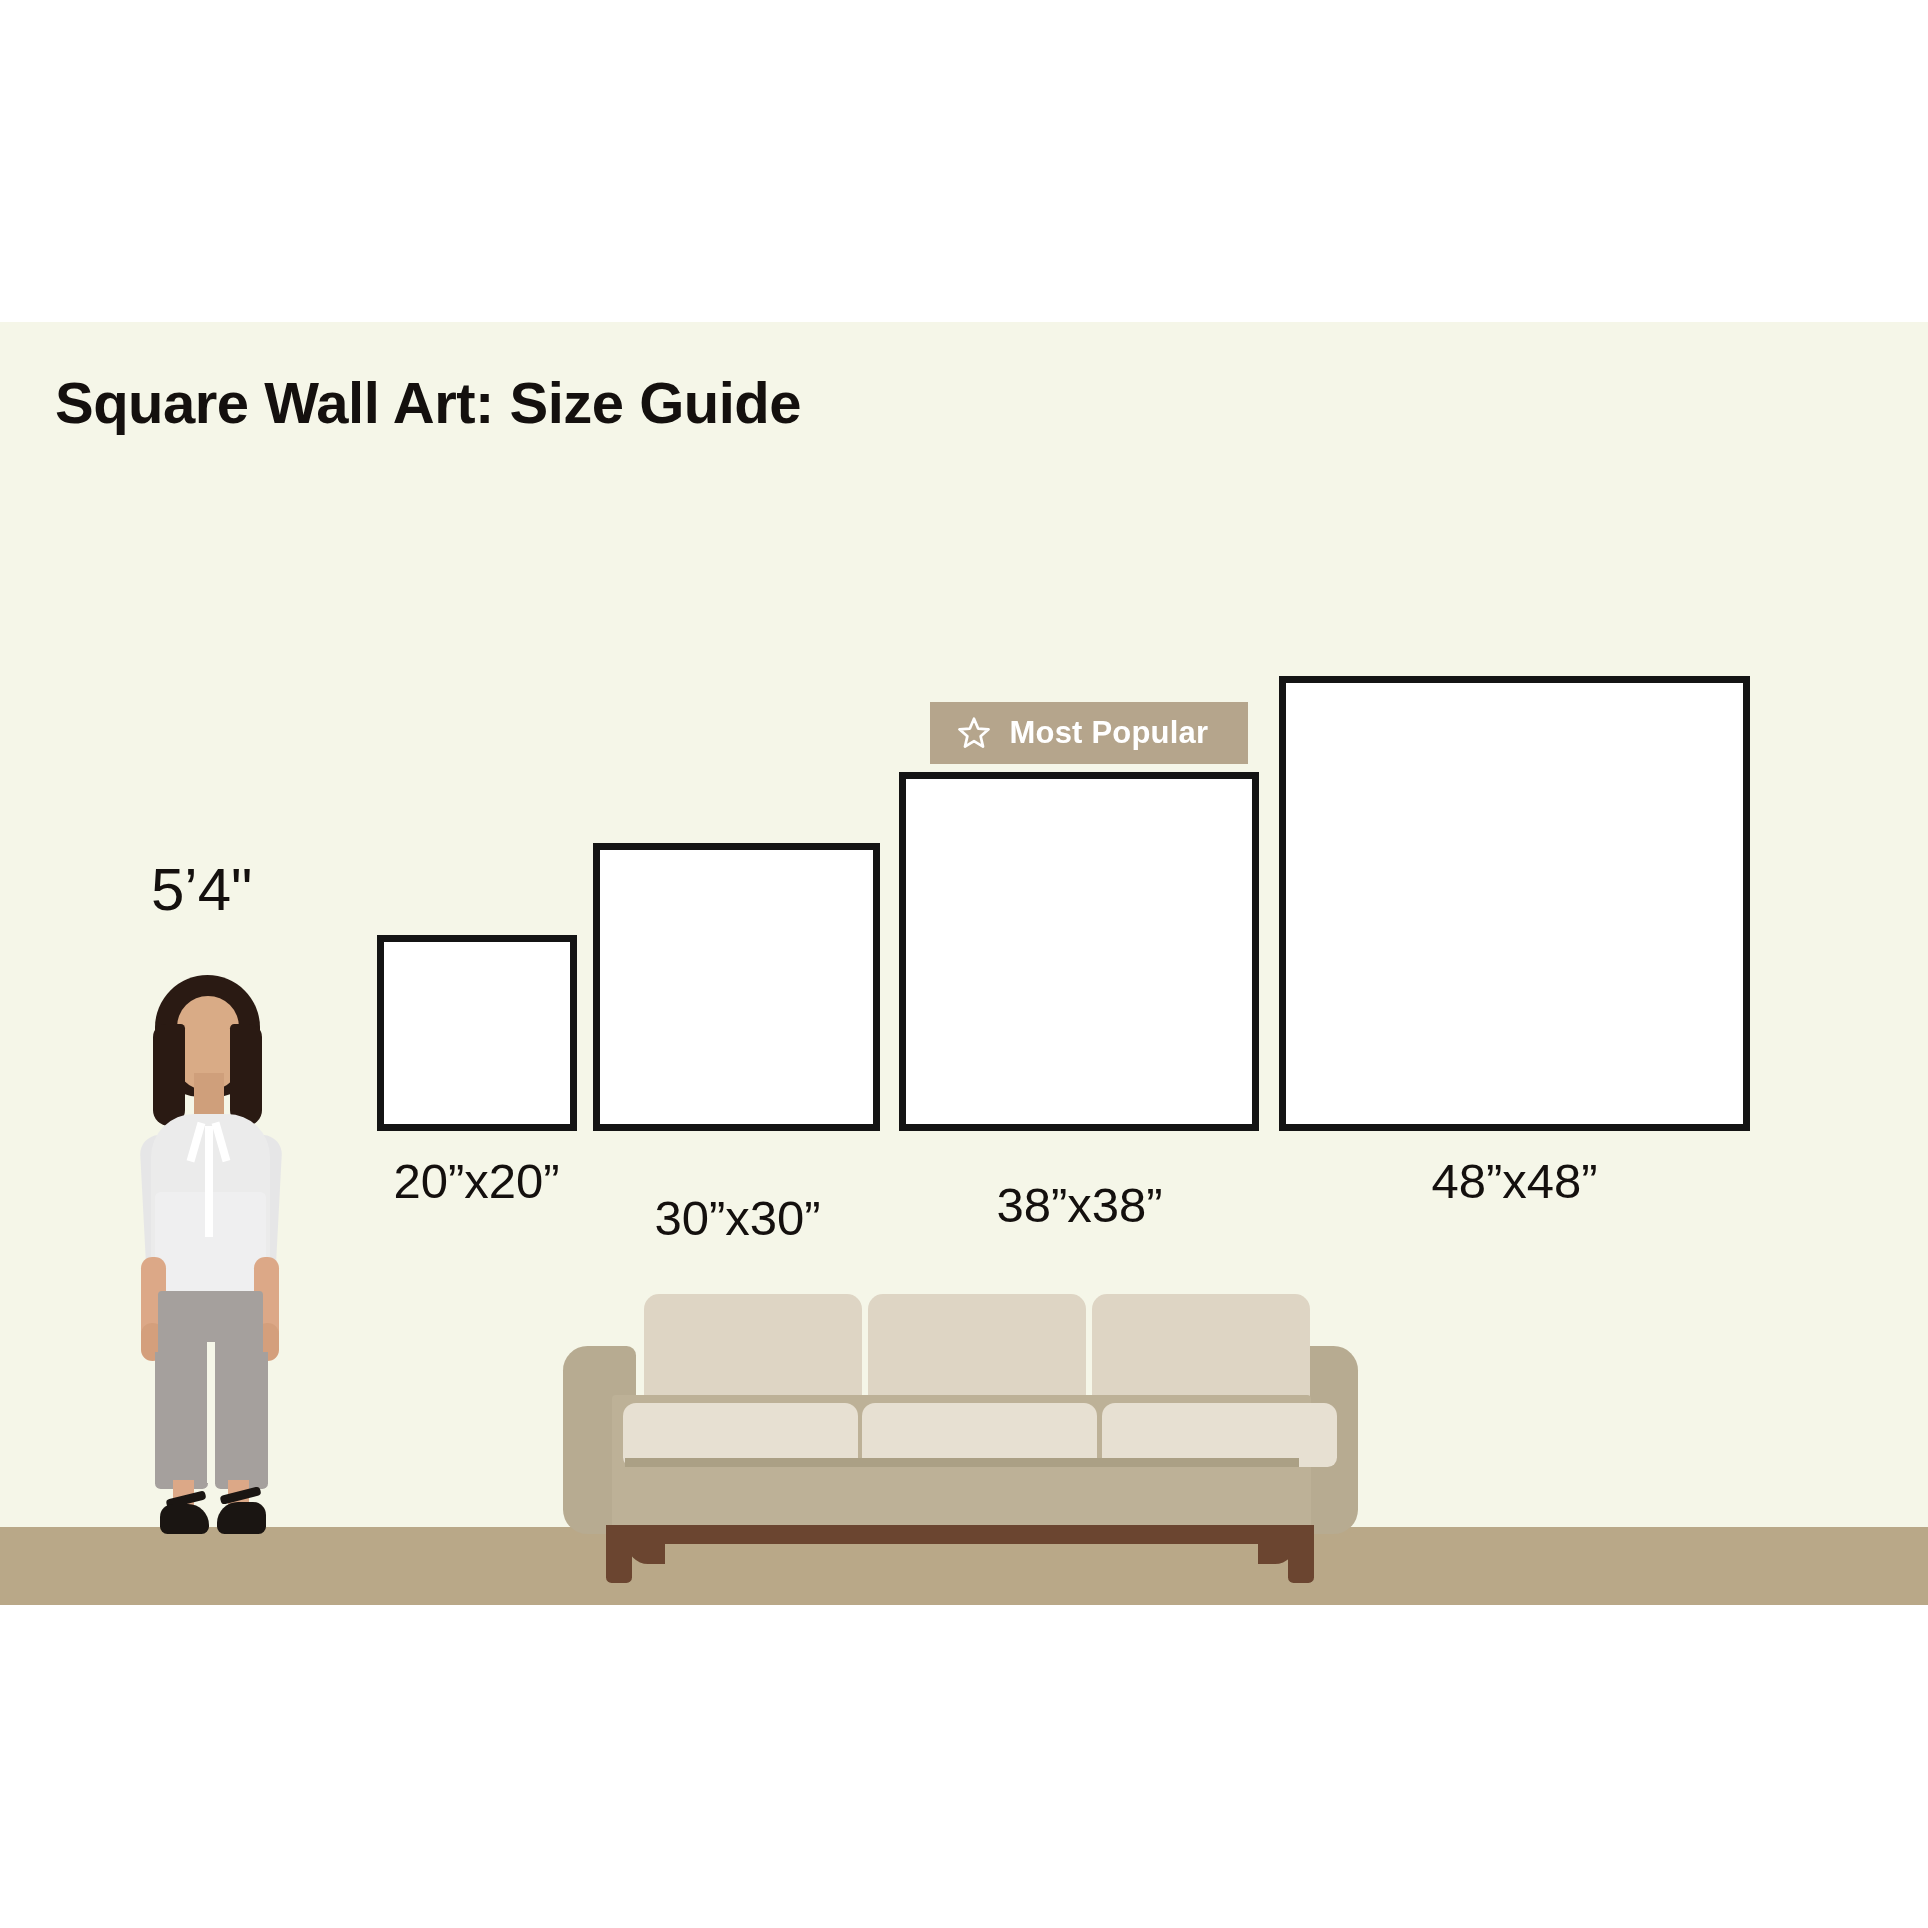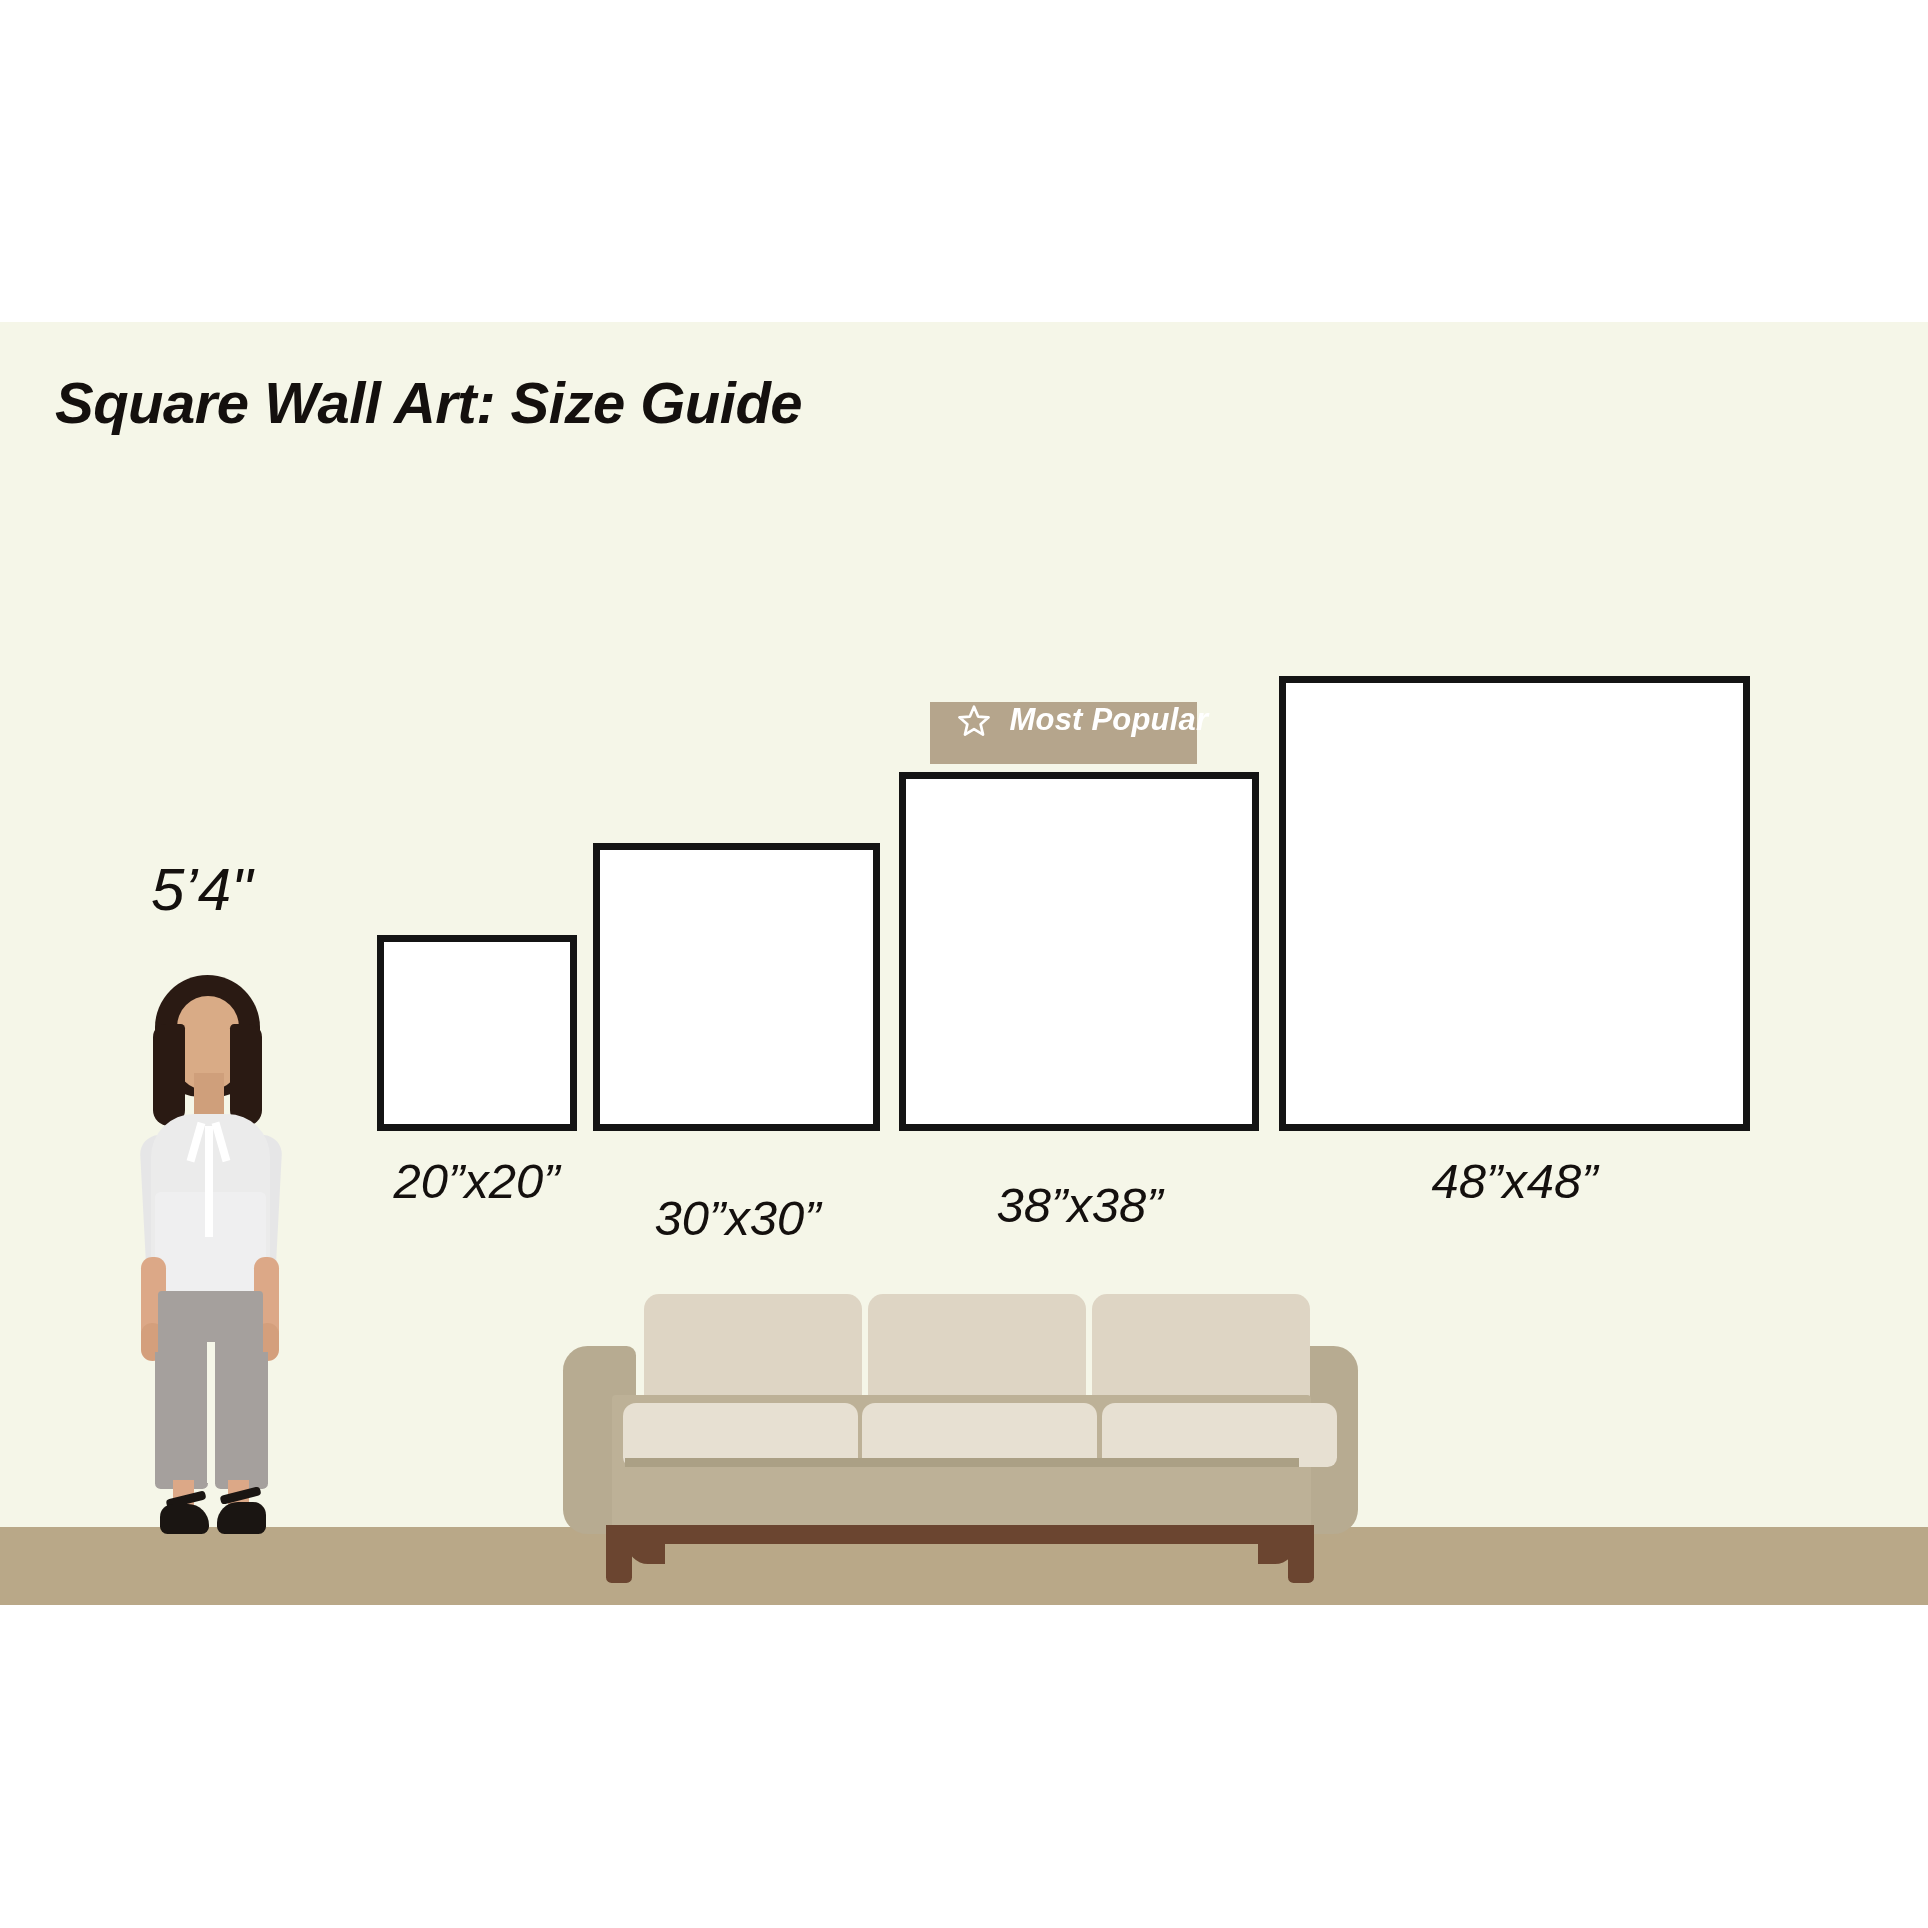--- a/index.html
+++ b/index.html
@@ -12,21 +12,20 @@
     height: 1928px;
     font-family: "Liberation Sans", sans-serif;
     overflow: hidden;
   }
 
   #stage {
     position: relative;
     width: 1928px;
     height: 1928px;
     background: #ffffff;
-    font-style: italic;
   }
 
   
   #panel {
     position: absolute;
     left: 0;
     top: 322px;
     width: 1928px;
     height: 1283px;
     background: #f5f6e8;
@@ -80,24 +79,25 @@
     text-align: center;
     white-space: nowrap;
     font-family: "Liberation Sans", sans-serif;
   }
 
   
   #badge {
     position: absolute;
     left: 930px;
     top: 702px;
-    width: 267px;
+    width: 318px;
     height: 62px;
     background: #b5a58c;
     display: flex;
+    align-items: center;
     gap: 17px;
     padding-left: 24.5px;
     box-sizing: border-box;
   }
   #badge .star-wrap {
     width: 38px;
     height: 38px;
     flex: 0 0 auto;
     display: block;
   }

